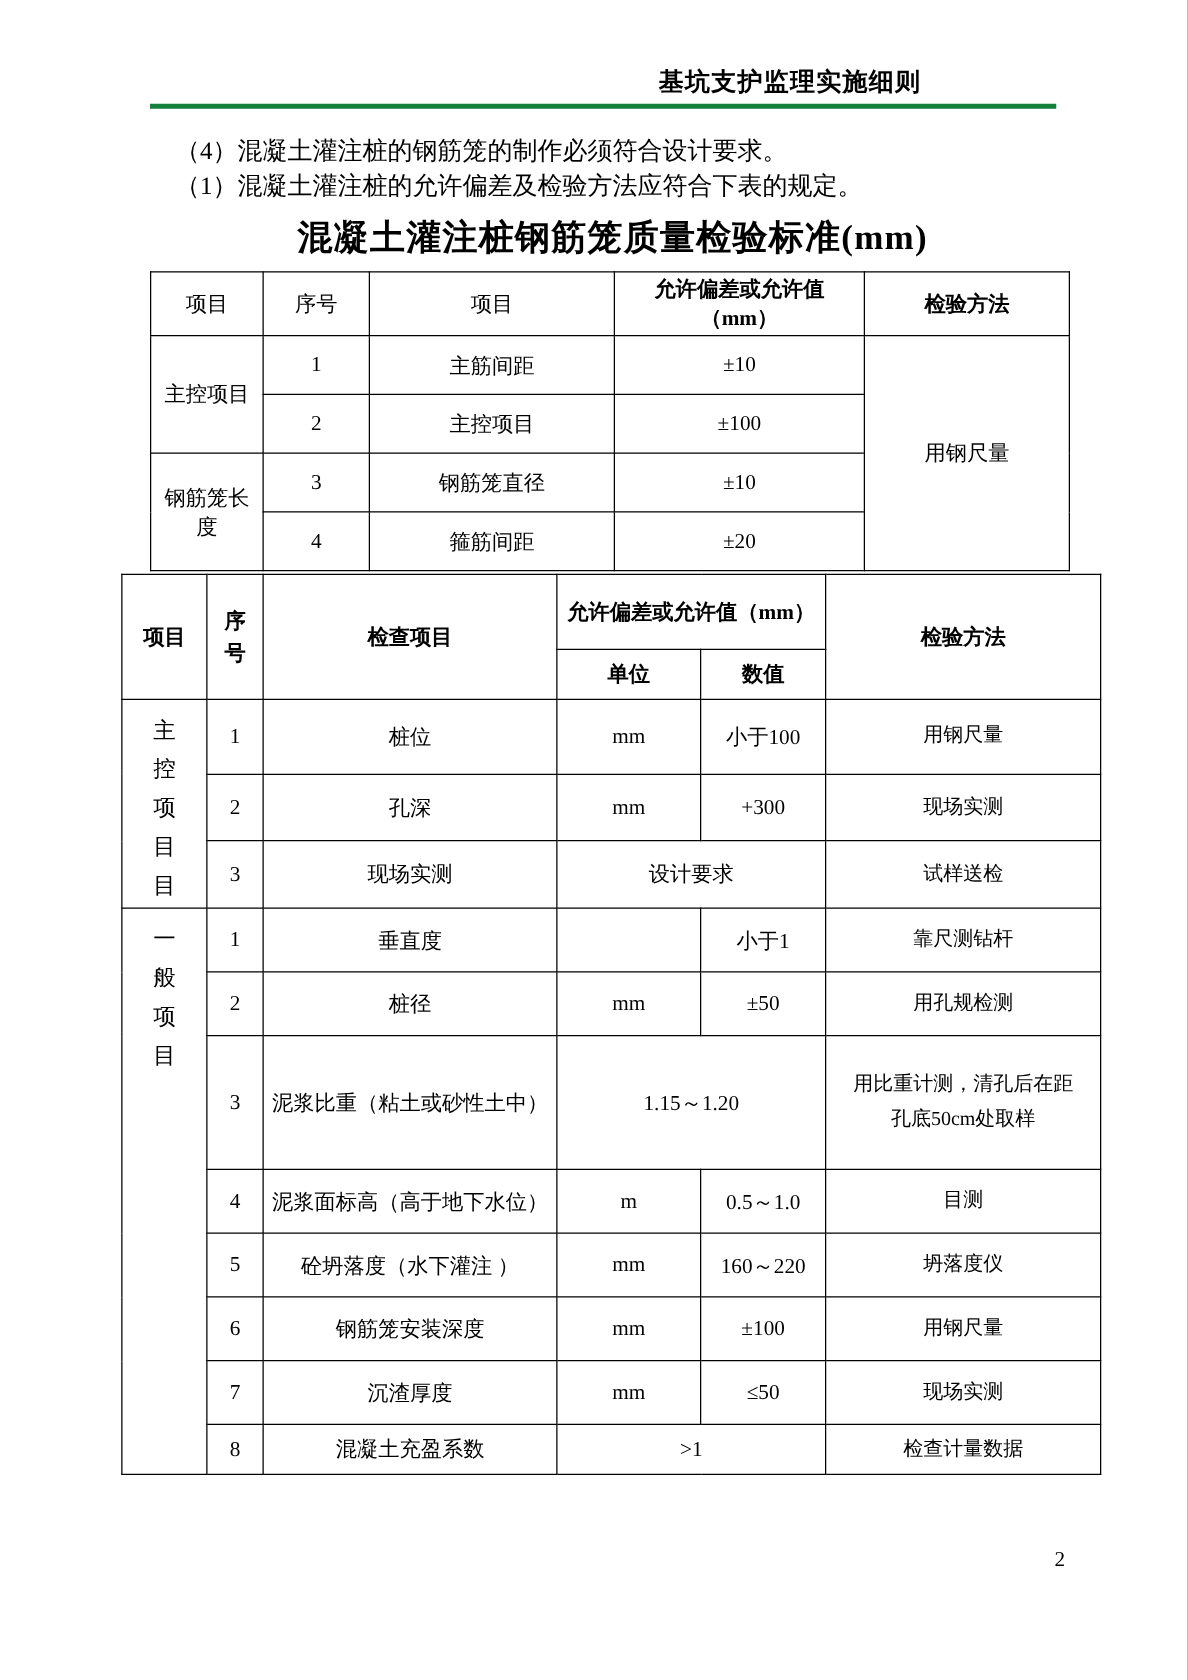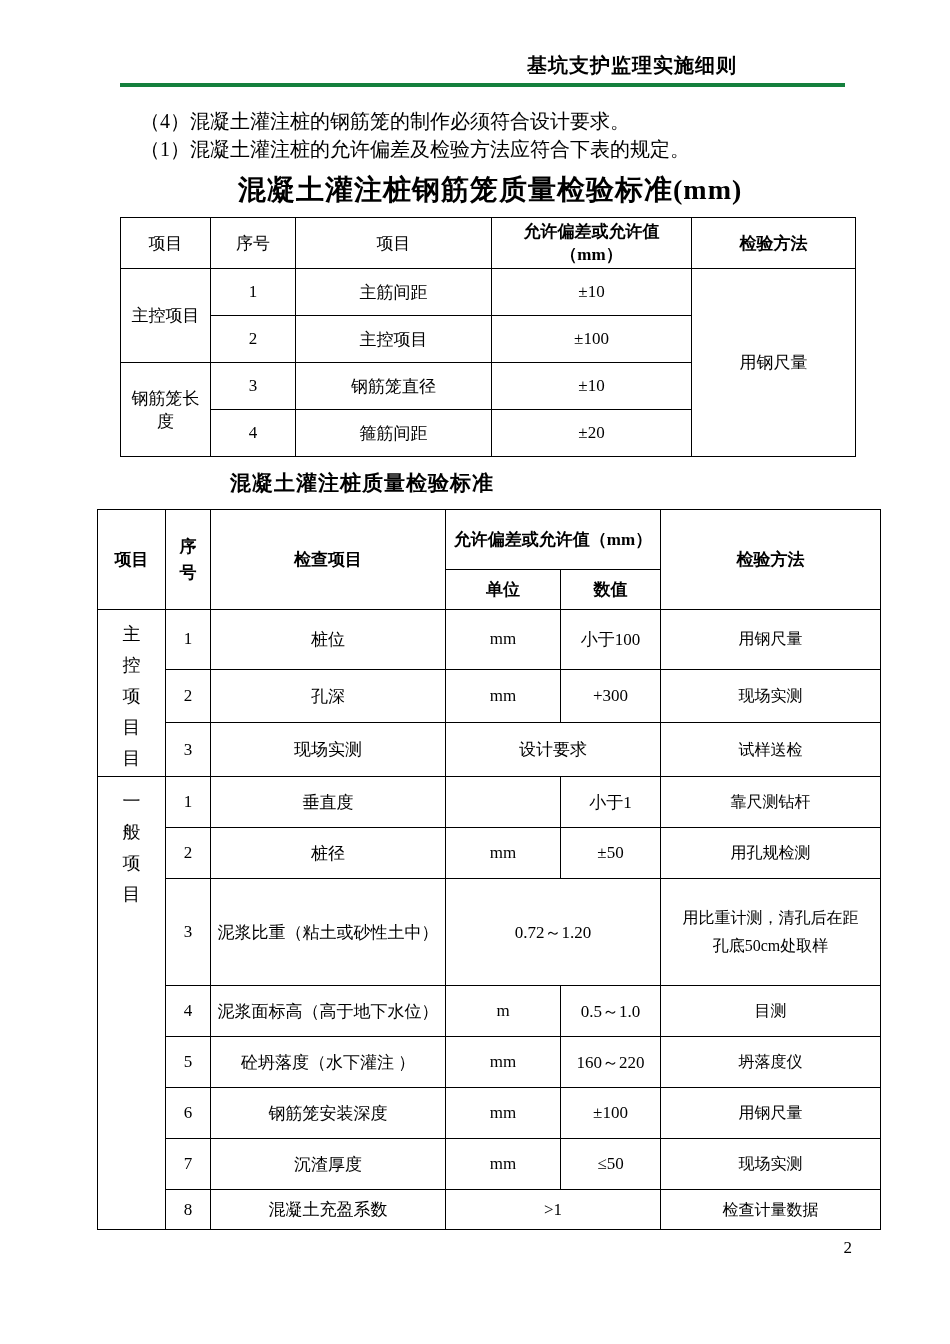--- a/index.html
+++ b/index.html
@@ -105,21 +105,20 @@
           <td>±10</td>
         </tr>
         <tr>
           <td>4</td>
           <td>箍筋间距</td>
           <td>±20</td>
         </tr>
       </tbody>
     </table>
 
-    <div class="t2-title">混凝土灌注桩质量检验标准</div>
 
     <table class="t2">
       <colgroup>
         <col style="width:68px">
           <col style="width:45px">
           <col style="width:235px">
         <col style="width:115px">
           <col style="width:100px">
           <col style="width:220px">
       </colgroup>
@@ -177,21 +176,21 @@
         <tr class="r">
           <td>2</td>
           <td>桩径</td>
           <td>mm</td>
           <td>±50</td>
           <td class="method">用孔规检测</td>
         </tr>
         <tr class="r r-tall">
           <td>3</td>
           <td>泥浆比重（粘土或砂性土中）</td>
-          <td colspan="2">0.72～1.20</td>
+          <td colspan="2">1.15～1.20</td>
           <td class="method">用比重计测，清孔后在距
 孔底50cm处取样</td>
         </tr>
         <tr class="r">
           <td>4</td>
           <td>泥浆面标高（高于地下水位）</td>
           <td>m</td>
           <td>0.5～1.0</td>
           <td class="method">目测</td>
         </tr>

